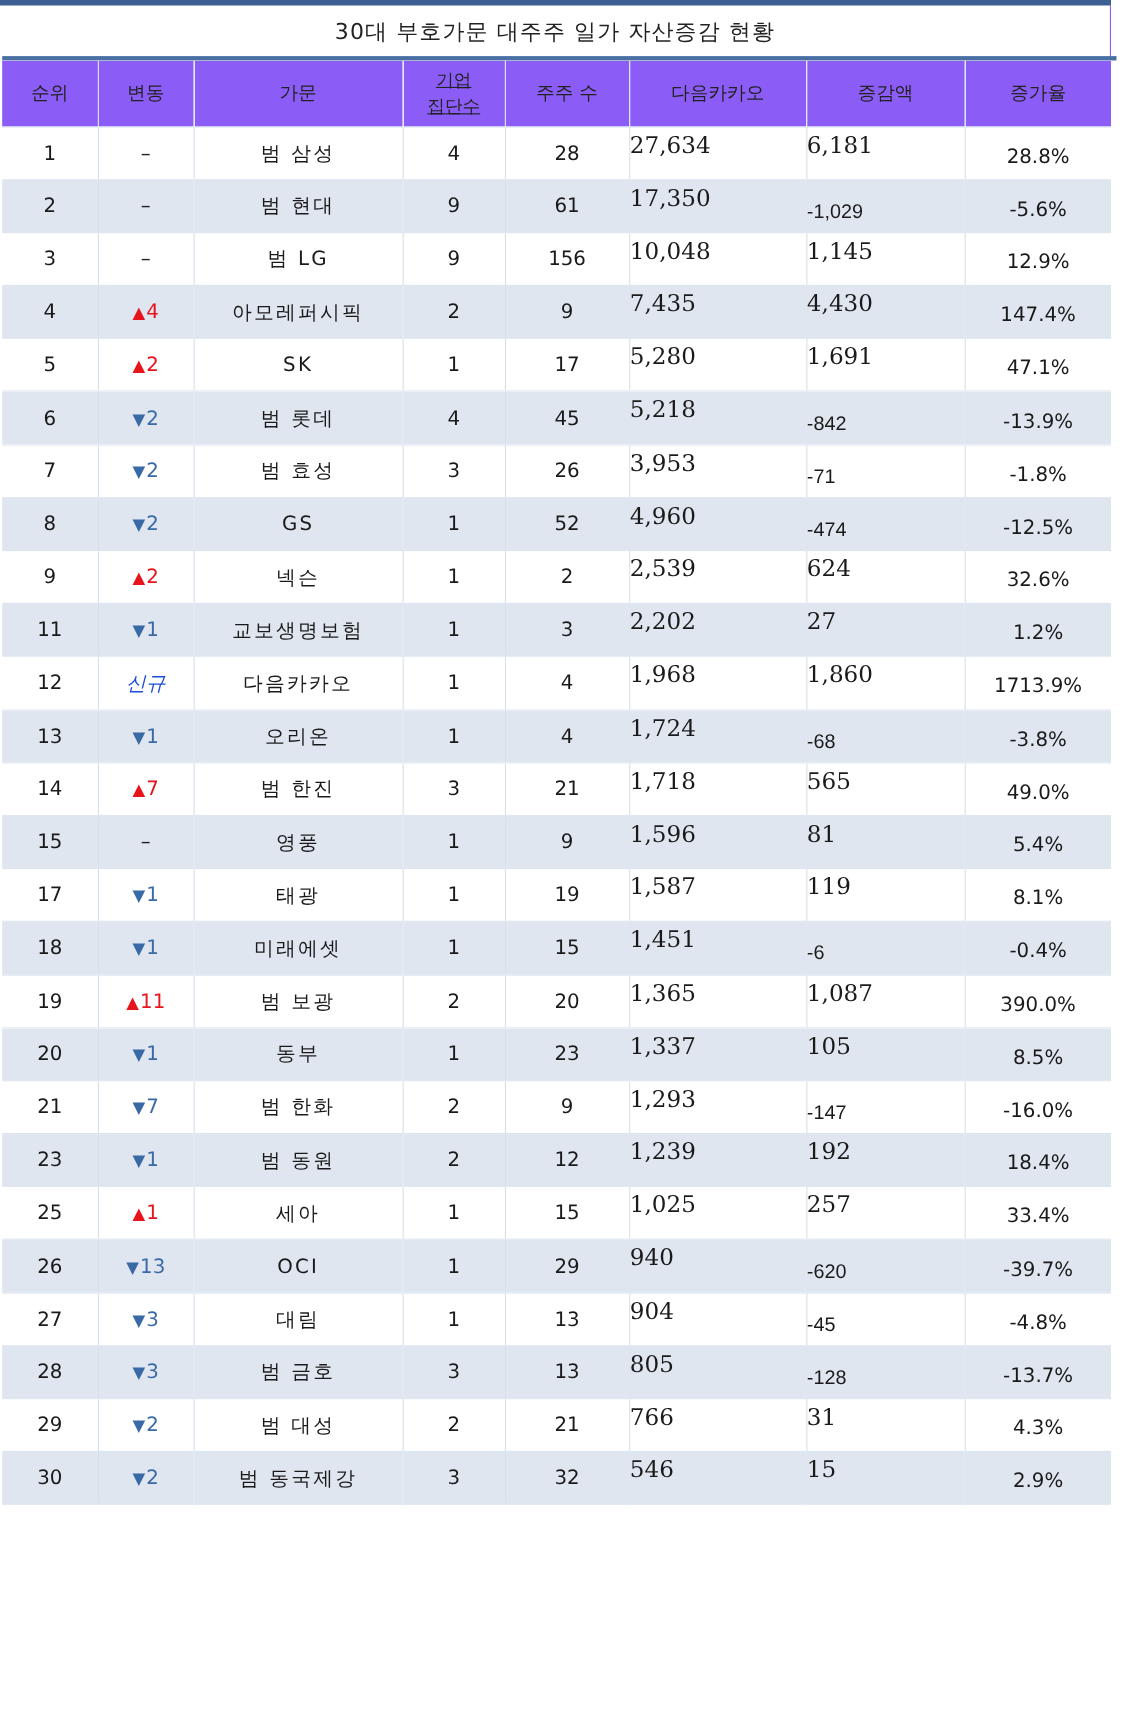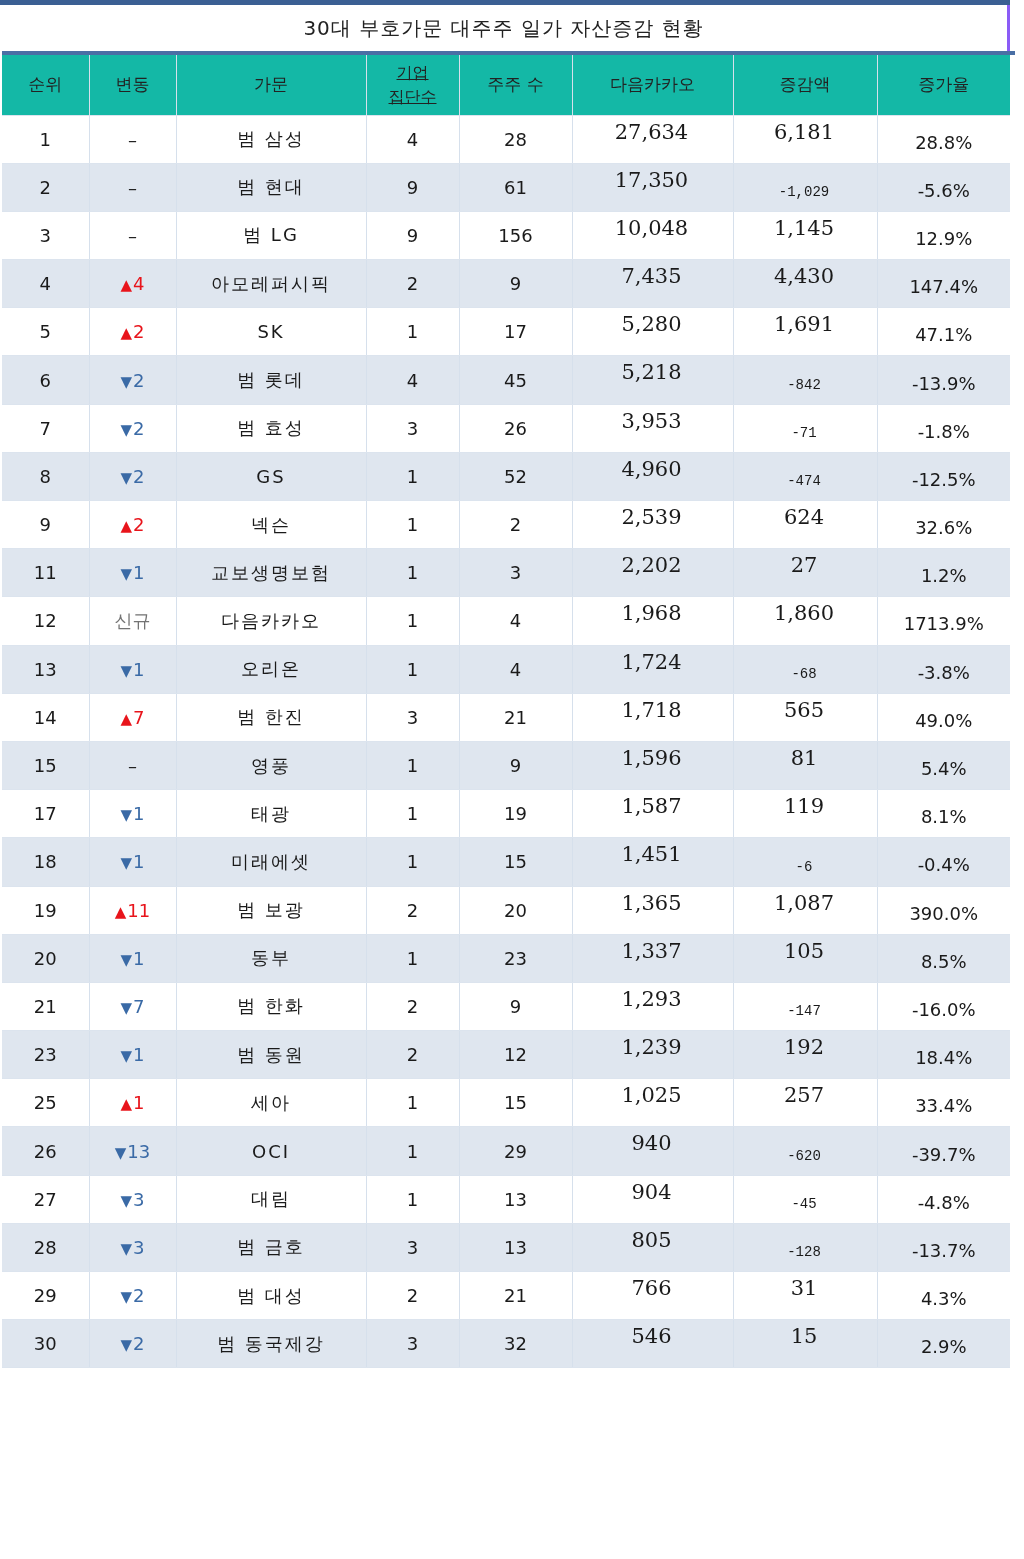--- a/index.html
+++ b/index.html
@@ -2,62 +2,62 @@
 <html><head>
   <meta charset="utf-8">
   <style>
     * { box-sizing: border-box; margin: 0; padding: 0; }
     html, body { width: 1024px; height: 1559px; background: #ffffff; overflow: hidden; }
     body { font-family: "DejaVu Sans", "Liberation Sans", sans-serif; color: #1a1a1a; position: relative; }
 
     .top-bar { position: absolute; left: 0; top: 0; width: 1010px; height: 5px; background: #3b5f93; }
     .title-box {
       position: absolute; left: 0; top: 5px; width: 1010px; height: 47px;
-      border-right: 3px solid #8b5cf6;
+      border-right: 1px solid #8b5cf6;
       display: flex; align-items: center; justify-content: center;
       font-size: 20px; letter-spacing: 1px; color: #222;
     }
     .title-rule { position: absolute; left: 2px; top: 51px; width: 1013px; height: 4px; background: #4a6fa5; }
 
     table.grid {
       position: absolute; left: 2px; top: 55px; width: 1008px;
       border-collapse: collapse; table-layout: fixed;
     }
     table.grid th, table.grid td {
       border-left: 1px solid #d6e0ec;
       border-bottom: 1px solid #dce4ee;
       font-weight: normal; overflow: hidden; white-space: nowrap;
     }
     table.grid th:first-child, table.grid td:first-child { border-left: none; }
-    thead tr { height: 60px; background: #14b8a6; }
+    thead tr { height: 60px; background: #8b5cf6; }
     thead th { font-size: 17px; color: #222; text-align: center; vertical-align: middle; }
     thead th .two-line { display: block; line-height: 24px; font-size: 16px; text-decoration: underline; }
 
     tbody tr { height: 48.2px; }
     tbody tr:nth-child(even) { background: #dfe6ef; }
     tbody tr:nth-child(odd) { background: #ffffff; }
     tbody td { font-size: 18px; text-align: center; vertical-align: middle; }
 
     td.c-rank { font-size: 18px; }
     td.c-change { font-size: 18px; }
     .chg-up { color: #e8141b; }
     .chg-down { color: #3a6aa6; }
-    .chg-new { color: #737373; }
+    .chg-new { color: #1d4ed8; font-style: italic; }
     .chg-none { color: #222; }
     .tri { font-size: 15px; margin-right: 1px; }
 
     td.c-name { font-size: 18px; letter-spacing: 2px; }
     td.c-groups, td.c-holders { font-size: 18px; }
 
     td.c-value, td.c-delta {
-      text-align: center; vertical-align: top; padding-top: 4px; padding-right: 2px;
+      text-align: left; vertical-align: top; padding-top: 4px; padding-right: 2px;
       font-family: "DejaVu Serif", "Liberation Serif", serif; font-size: 21px;
     }
     td.c-delta.neg {
-      font-family: Liberation Mono, monospace; font-size: 14px;
+      font-family: Liberation Sans, sans-serif; font-size: 18px;
       vertical-align: middle; padding-top: 10px;
     }
     td.c-rate { font-size: 18px; padding-top: 6px; }
   </style>
 </head>
 <body>
 
 <div class="top-bar"></div>
 <div class="title-box">30대 부호가문 대주주 일가 자산증감 현황</div>
 <div class="title-rule"></div>

